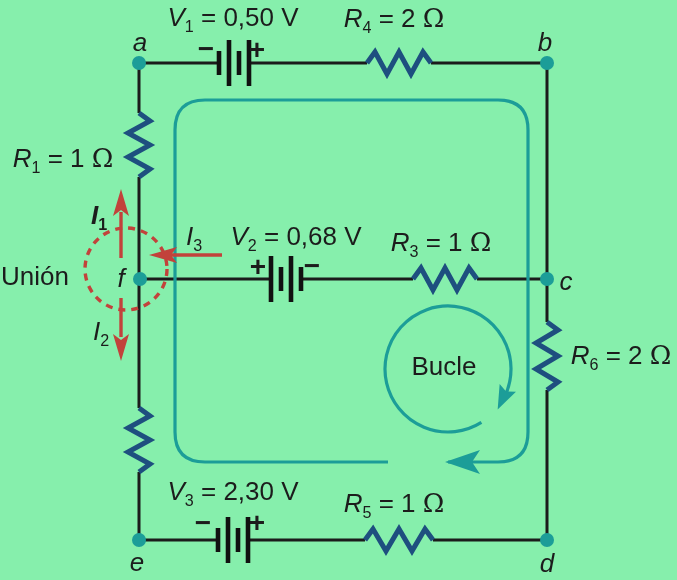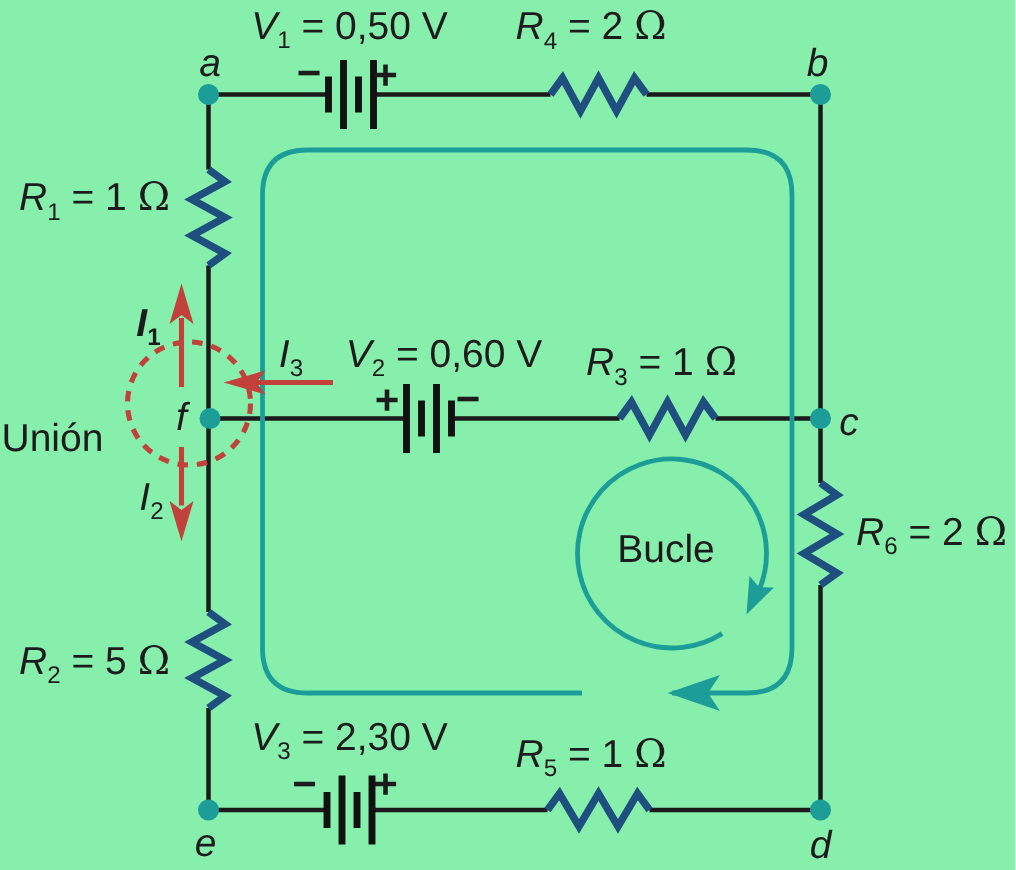--- a/index.html
+++ b/index.html
@@ -16,21 +16,21 @@
   .loophead{fill:var(--teal);stroke:none;}
   .redline{stroke:var(--red);stroke-width:3.4;fill:none;}
   .redhead{fill:var(--red);stroke:none;}
   .dashcircle{stroke:var(--red);stroke-width:3.4;fill:none;stroke-dasharray:7 6;}
   .dot{fill:var(--teal);stroke:none;}
   .lbl{position:absolute;transform:translate(-50%,-50%);font-size:26px;white-space:nowrap;line-height:1.1;}
   .lbl sub{font-size:0.62em;line-height:0;}
   .it{font-style:italic;}
   .unit-ohm{font-family:"DejaVu Serif", serif;}
   .sign{position:absolute;transform:translate(-50%,-50%);font-size:28px;font-weight:700;white-space:nowrap;}
-  .left-anchor{transform:translate(0,-50%);margin-top:16px;}
+  .left-anchor{transform:translate(0,-50%);}
   .center-text{text-align:center;}
 </style>
 </head>
 <body>
 
 <div class="stage" style="--teal: #1c9d98; --navy: #1e4f7f; --red: #c2423b; --wire: #1b1b1b;">
 
   <svg width="677" height="580" viewBox="0 0 677 580">
 
     <g>
@@ -98,25 +98,24 @@
       <circle class="dot" cx="547" cy="63" r="7"></circle>
       <circle class="dot" cx="547" cy="279" r="7"></circle>
       <circle class="dot" cx="547" cy="540" r="7"></circle>
       <circle class="dot" cx="139" cy="540" r="7"></circle>
       <circle class="dot" cx="140" cy="279" r="7"></circle>
     </g>
   </svg>
 
   <div class="lbl" style="left:233px;top:17px;"><span class="it">V</span><sub>1</sub><span> = 0,50 </span><span>V</span></div>
   <div class="lbl" style="left:394px;top:18px;"><span class="it">R</span><sub>4</sub><span> = 2 </span><span class="unit-ohm">Ω</span></div>
-  <div class="lbl" style="left:63px;top:132px;"><span class="it">R</span><sub>1</sub><span> = 1 </span><span class="unit-ohm">Ω</span></div>
-  <div class="lbl" style="left:296px;top:236px;"><span class="it">V</span><sub>2</sub><span> = 0,60 </span><span>V</span></div>
+  <div class="lbl" style="left:63px;top:158px;"><span class="it">R</span><sub>1</sub><span> = 1 </span><span class="unit-ohm">Ω</span></div>
+  <div class="lbl" style="left:296px;top:236px;"><span class="it">V</span><sub>2</sub><span> = 0,68 </span><span>V</span></div>
   <div class="lbl" style="left:441px;top:242px;text-align:center;"><span class="it">R</span><sub>3</sub><span> = 1 </span><span class="unit-ohm">Ω</span></div>
   <div class="lbl" style="left:621px;top:355px;"><span class="it">R</span><sub>6</sub><span> = 2 </span><span class="unit-ohm">Ω</span></div>
-  <div class="lbl" style="left:63px;top:441px;"><span class="it">R</span><sub>2</sub><span> = 5 </span><span class="unit-ohm">Ω</span></div>
   <div class="lbl" style="left:233px;top:491px;text-align:right;"><span class="it">V</span><sub>3</sub><span> = 2,30 </span><span>V</span></div>
   <div class="lbl" style="left:394px;top:503px;"><span class="it">R</span><sub>5</sub><span> = 1 </span><span class="unit-ohm">Ω</span></div>
 
   <div class="lbl it" style="left:140px;top:42px;">a</div>
   <div class="lbl it" style="left:545px;top:42px;">b</div>
   <div class="lbl it" style="left:566px;top:281px;">c</div>
   <div class="lbl it" style="left:547px;top:563px;">d</div>
   <div class="lbl it" style="left:137px;top:562px;">e</div>
   <div class="lbl it" style="left:121px;top:278px;">f</div>
 

